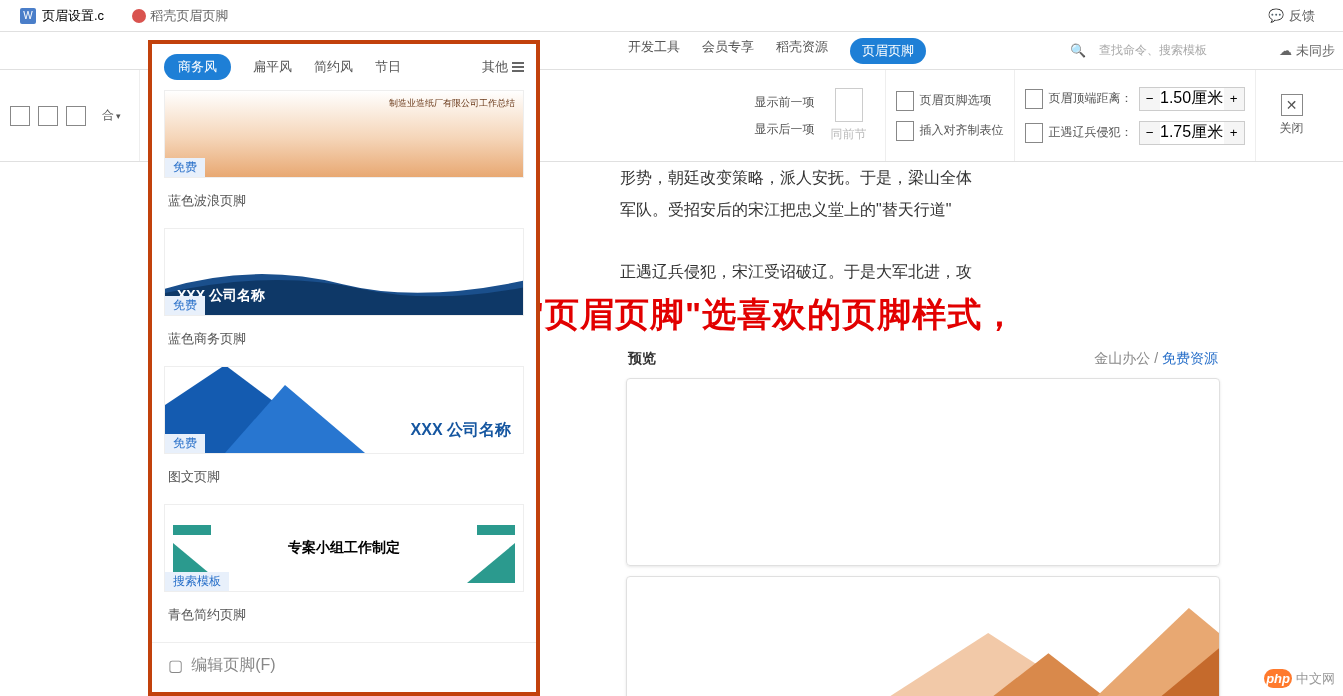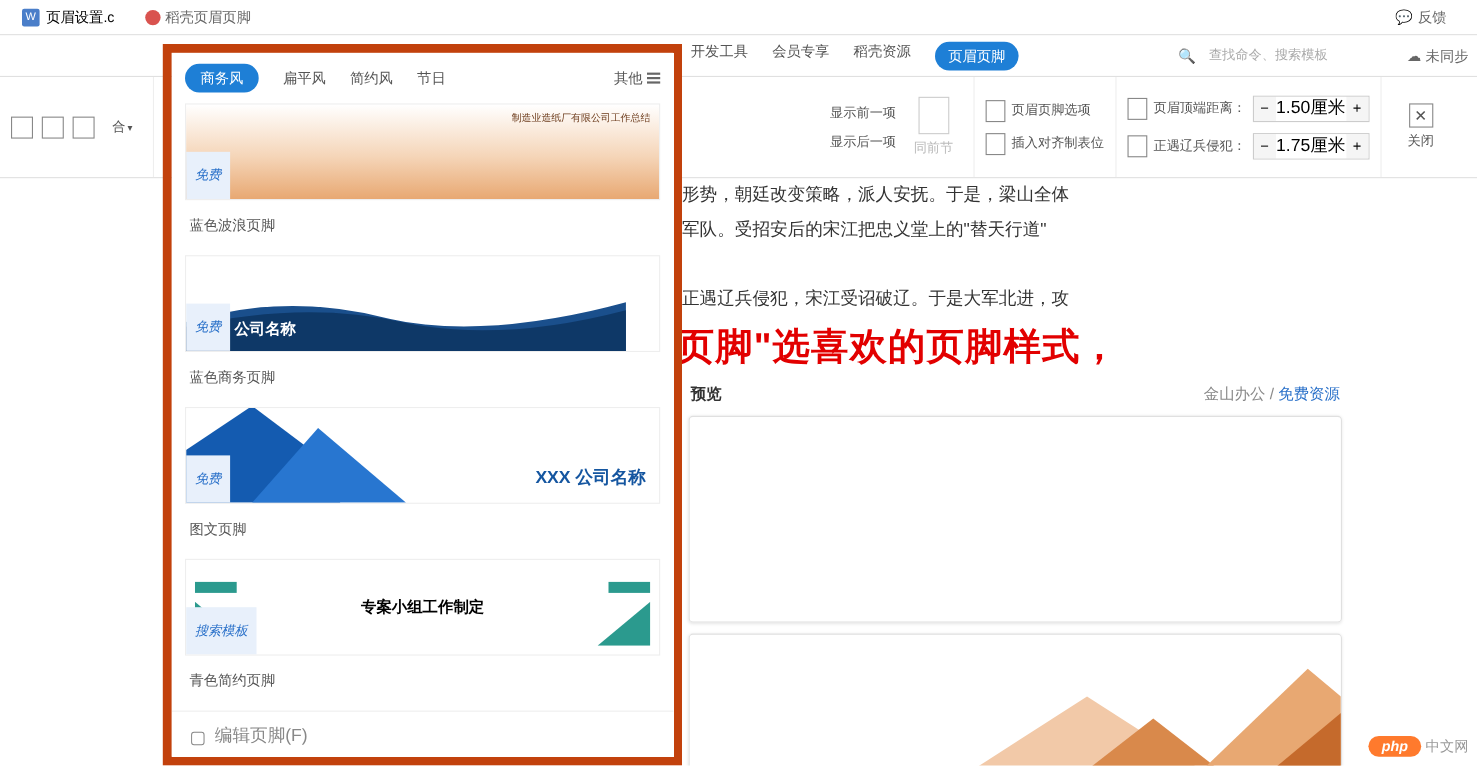--- a/index.html
+++ b/index.html
@@ -211,24 +211,24 @@
       align-items: center;
       justify-content: center;
       font-size: 14px;
     }
 
     
     .dropdown-panel {
       position: absolute;
       top: 40px;
       left: 148px;
-      width: 472px;
+      width: 392px;
       height: 656px;
       background: #fff;
-      border: 8px solid #c2410c;
+      border: 4px solid #c2410c;
       z-index: 100;
       overflow-y: auto;
     }
     .dd-tabs {
       display: flex;
       align-items: center;
       padding: 10px 12px;
       gap: 22px;
       font-size: 13px;
       color: #555;
@@ -254,22 +254,21 @@
       border: 1px solid #eee;
       overflow: hidden;
     }
     .free-badge {
       position: absolute;
       bottom: 0;
       left: 0;
       background: #e8f0fb;
       color: #2970c9;
       font-size: 12px;
-      padding: 13px 8px;
-      font-style: italic;
+      padding: 1px 8px;
     }
     .template-name {
       font-size: 13px;
       color: #555;
       padding: 14px 4px 18px;
     }
     .preview1 {
       background: linear-gradient(180deg, #fff 0%, #f5d5b8 55%, #e8a872 100%);
     }
     .preview1-text {
@@ -405,21 +404,21 @@
       right: 8px;
       display: flex;
       align-items: center;
       gap: 4px;
       font-size: 13px;
       z-index: 200;
     }
     .php-pill {
       background: #ff7a2d;
       color: #fff;
-      padding: 2px 12px;
+      padding: 2px 2px;
       border-radius: 10px;
       font-style: italic;
       font-weight: bold;
     }
     .php-text { color: #999; }
     
     .hamburger {
       display: inline-flex;
       flex-direction: column;
       gap: 2px;

